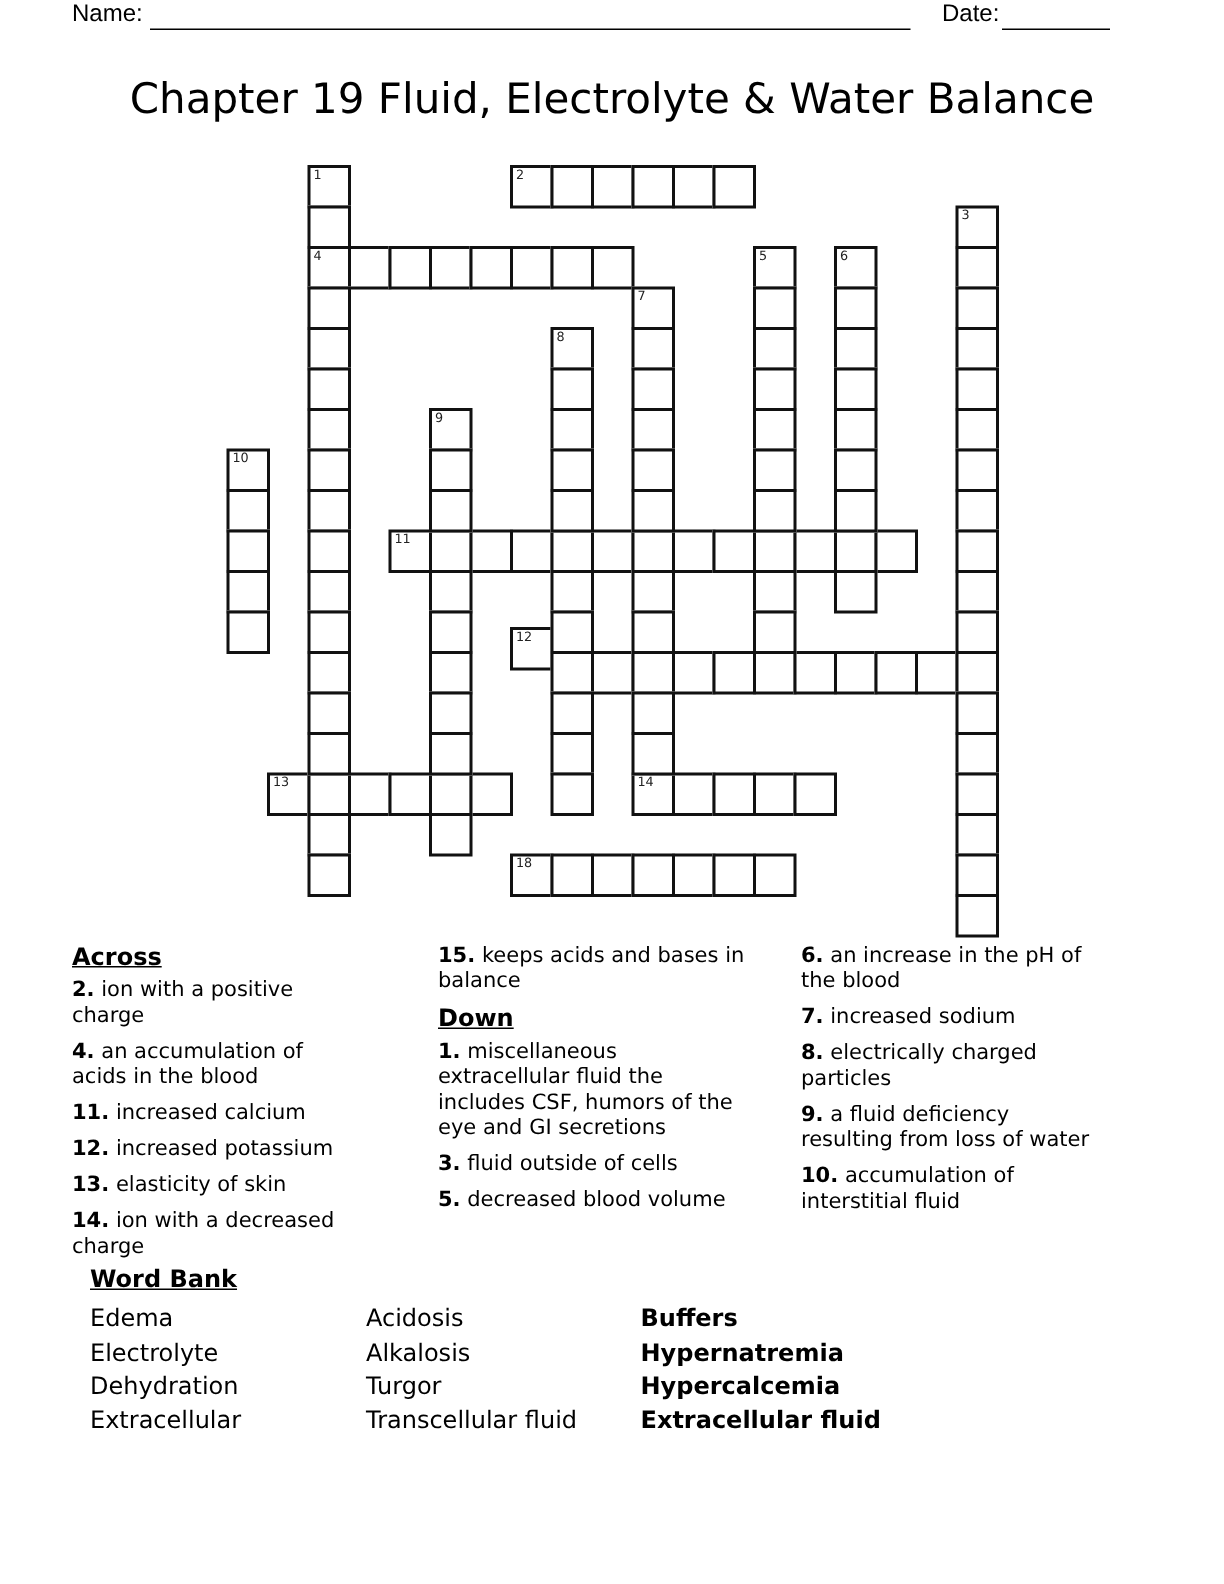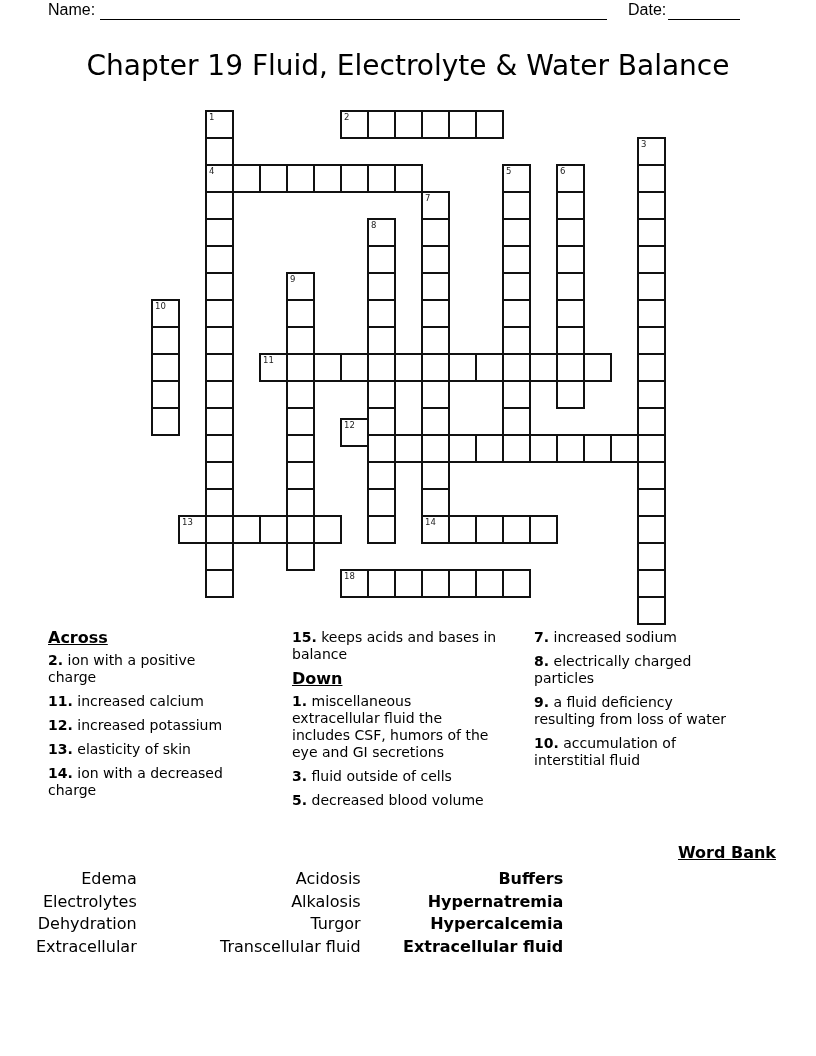--- a/index.html
+++ b/index.html
@@ -38,21 +38,21 @@
   #clue-col-2{left:292px;width:240px;}
   #clue-col-3{left:534px;width:246px;}
   .clue-heading{
     font-size:16px;font-weight:bold;text-decoration:underline;
     line-height:17px;margin:0 0 6px 0;
   }
   .clue{font-size:14px;line-height:17px;margin:0 0 7px 0;}
   .cnum{font-weight:bold;}
   .ctext{white-space:pre-line;}
   
-  .wordbank{position:absolute;left:36px;top:844px;width:740px;text-align:right;}
+  .wordbank{position:absolute;left:60px;top:844px;width:740px;}
   .wb-heading{
     font-size:16px;font-weight:bold;text-decoration:underline;
     line-height:17px;margin:0 0 7px 0;
   }
   .wb-col{position:absolute;top:24px;}
   #wb-col-1{left:0px;}
   #wb-col-2{left:184px;}
   #wb-col-3{left:367px;font-weight:bold;}
   #wb-col-4{left:549px;}
   .wb-item{font-size:16px;line-height:22.5px;}
@@ -240,52 +240,56 @@
       <div class="cell" style="left: 0px; top: 216px;"></div>
       <div class="cell" style="left: 0px; top: 243px;"></div>
       <div class="cell" style="left: 0px; top: 270px;"></div>
       <div class="cell" style="left: 0px; top: 297px;"></div>
     </div>
 
   <div class="clue-col" id="clue-col-1">
       <div class="clue-heading">Across</div>
       <div class="clue"><span class="cnum">2.</span><span class="ctext"> ion with a positive
 charge</span></div>
+      <div class="clue"><span class="cnum">4.</span><span class="ctext"> an accumulation of
+acids in the blood</span></div>
       <div class="clue"><span class="cnum">11.</span><span class="ctext"> increased calcium</span></div>
       <div class="clue"><span class="cnum">12.</span><span class="ctext"> increased potassium</span></div>
       <div class="clue"><span class="cnum">13.</span><span class="ctext"> elasticity of skin</span></div>
       <div class="clue"><span class="cnum">14.</span><span class="ctext"> ion with a decreased
 charge</span></div>
     </div>
   <div class="clue-col" id="clue-col-2">
       <div class="clue"><span class="cnum">15.</span><span class="ctext"> keeps acids and bases in
 balance</span></div>
       <div class="clue-heading">Down</div>
       <div class="clue"><span class="cnum">1.</span><span class="ctext"> miscellaneous
 extracellular fluid the
 includes CSF, humors of the
 eye and GI secretions</span></div>
       <div class="clue"><span class="cnum">3.</span><span class="ctext"> fluid outside of cells</span></div>
       <div class="clue"><span class="cnum">5.</span><span class="ctext"> decreased blood volume</span></div>
     </div>
   <div class="clue-col" id="clue-col-3">
+      <div class="clue"><span class="cnum">6.</span><span class="ctext"> an increase in the pH of
+the blood</span></div>
       <div class="clue"><span class="cnum">7.</span><span class="ctext"> increased sodium</span></div>
       <div class="clue"><span class="cnum">8.</span><span class="ctext"> electrically charged
 particles</span></div>
       <div class="clue"><span class="cnum">9.</span><span class="ctext"> a fluid deficiency
 resulting from loss of water</span></div>
       <div class="clue"><span class="cnum">10.</span><span class="ctext"> accumulation of
 interstitial fluid</span></div>
     </div>
 
   <div class="wordbank">
     <div class="wb-heading">Word Bank</div>
     <div class="wb-col" id="wb-col-1">
         <div class="wb-item">Edema</div>
-        <div class="wb-item">Electrolytes</div>
+        <div class="wb-item">Electrolyte</div>
         <div class="wb-item">Dehydration</div>
         <div class="wb-item">Extracellular</div>
       </div>
     <div class="wb-col" id="wb-col-2">
         <div class="wb-item">Acidosis</div>
         <div class="wb-item">Alkalosis</div>
         <div class="wb-item">Turgor</div>
         <div class="wb-item">Transcellular fluid</div>
       </div>
     <div class="wb-col" id="wb-col-3">

